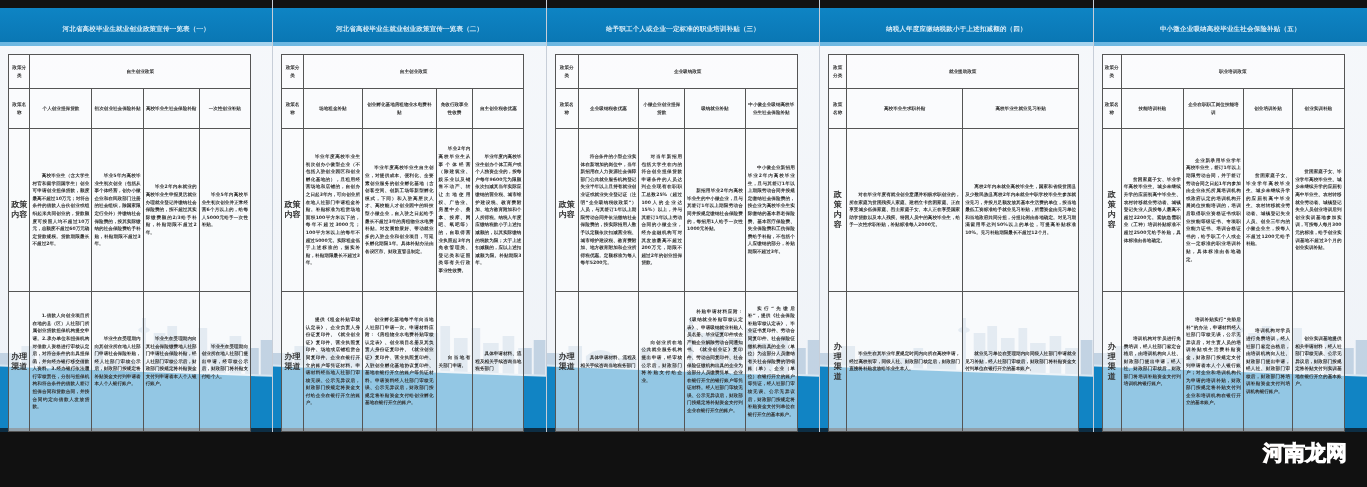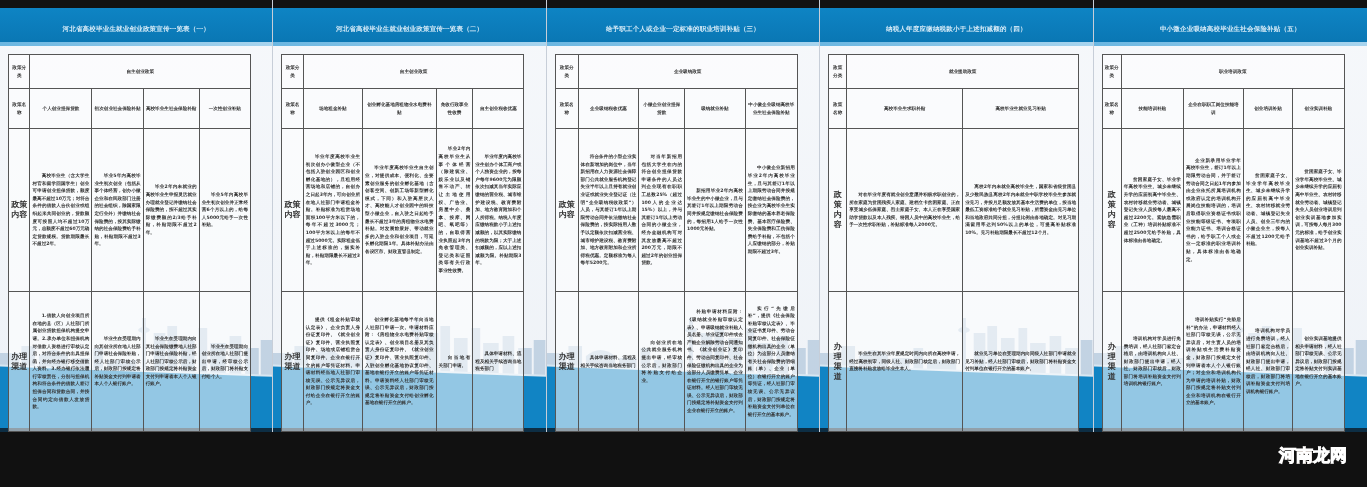--- a/index.html
+++ b/index.html
@@ -57,21 +57,21 @@
     font-size: 4.6px; line-height: 7.6px; padding: 1px 2px; overflow: hidden;
   }
   td.rowlabel { width: 18px; text-align: center; font-size: 6.5px; line-height: 8px; color: #333; padding: 0; }
   td.rowlabel.big { font-size: 8px; line-height: 10px; }
   td.cat { text-align: center; font-size: 6.8px; height: 34px; }
   td.name { text-align: center; font-size: 6.3px; line-height: 8.5px; height: 40px; }
   td.content { text-indent: 2em; text-align: justify; height: 163px; }
   td.channel { text-indent: 2em; text-align: justify; height: 140px; }
 
   .watermark {
-    position: absolute; right: 20px; bottom: 20px; font-size: 17px; font-weight: bold;
+    position: absolute; right: 20px; bottom: 20px; font-size: 21px; font-weight: bold;
     letter-spacing: 0px; white-space: nowrap;
   }
   .wm-a { color: #f07a2e; -webkit-text-stroke: 1px #fff; }
   .wm-b { color: #2a2a2a; -webkit-text-stroke: 1px #fff; }
 </style>
 </head>
 <body>
 
 <div class="strip" id="strip">
   <div class="panel">

